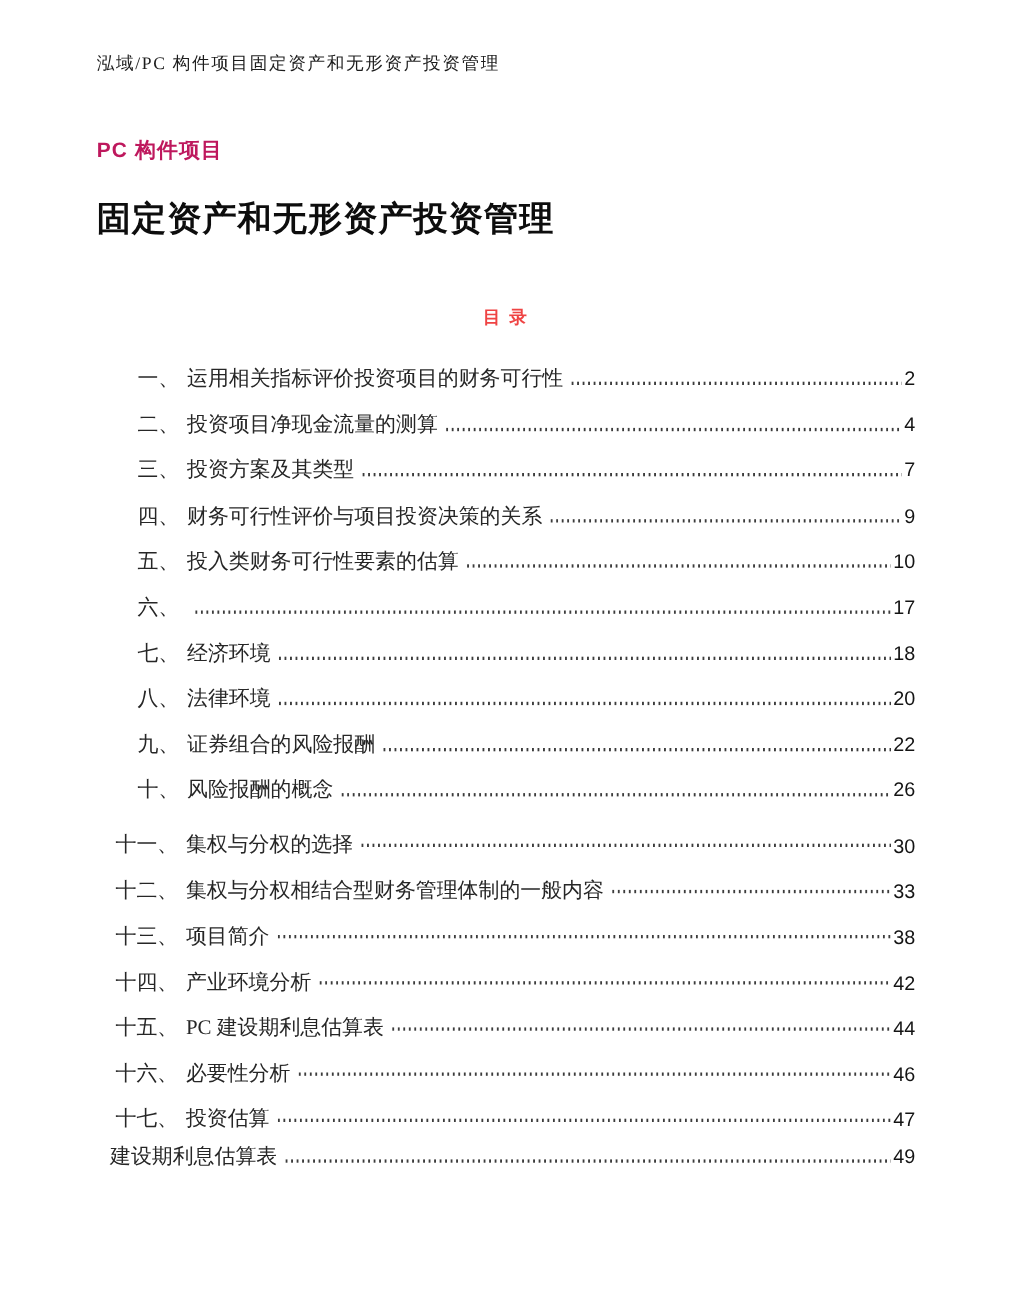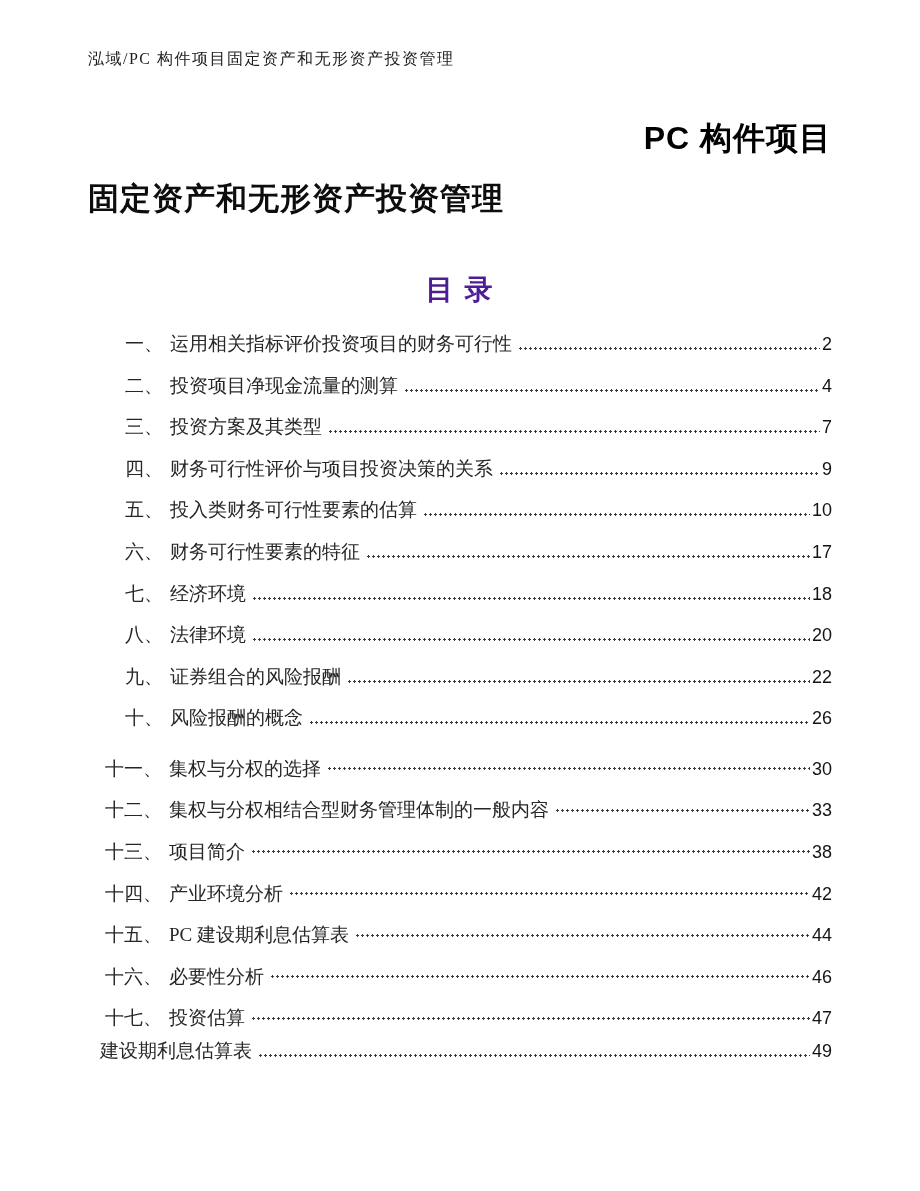--- a/index.html
+++ b/index.html
@@ -21,47 +21,47 @@
   }
   .doc-header {
     font-size: 16px;
     line-height: 26px;
     letter-spacing: 1.5px;
     color: #1c1c1c;
     font-family: "Liberation Serif", "DejaVu Serif", serif;
   }
   .doc-title-1 {
     margin: 46px 0 0 0;
-    text-align: right;
+    text-align: left;
     font-family: "Liberation Sans", "DejaVu Sans", sans-serif;
     font-weight: 700;
-    font-size: 32px;
+    font-size: 19px;
     line-height: 40px;
     letter-spacing: 1px;
-    color: #000000;
+    color: #be185d;
   }
   .doc-title-2 {
     margin: 20px 0 0 0;
     text-align: left;
     font-family: "Liberation Sans", "DejaVu Sans", sans-serif;
     font-weight: 700;
     font-size: 31px;
     line-height: 42px;
     letter-spacing: 1px;
     color: #0d0d0d;
   }
   .toc-heading {
     margin: 54px 0 0 0;
     text-align: center;
     font-family: "Liberation Serif", "DejaVu Serif", serif;
     font-weight: 700;
-    font-size: 28px;
+    font-size: 16px;
     line-height: 32px;
     letter-spacing: 2px;
-    color: #4c1d95;
+    color: #ef4444;
   }
   .toc-list {
     margin-top: 26px;
   }
   .toc-row {
     display: flex;
     align-items: baseline;
     height: 41.6px;
     font-size: 19px;
     line-height: 24px;
@@ -135,21 +135,20 @@
       <span class="toc-page">9</span>
     </div>
       <div class="toc-row n1">
       <span class="toc-num">五、</span>
       <span class="toc-text">投入类财务可行性要素的估算</span>
       <span class="toc-dots"></span>
       <span class="toc-page">10</span>
     </div>
       <div class="toc-row n1">
       <span class="toc-num">六、</span>
-      <span class="toc-text">财务可行性要素的特征</span>
       <span class="toc-dots"></span>
       <span class="toc-page">17</span>
     </div>
       <div class="toc-row n1">
       <span class="toc-num">七、</span>
       <span class="toc-text">经济环境</span>
       <span class="toc-dots"></span>
       <span class="toc-page">18</span>
     </div>
       <div class="toc-row n1">

